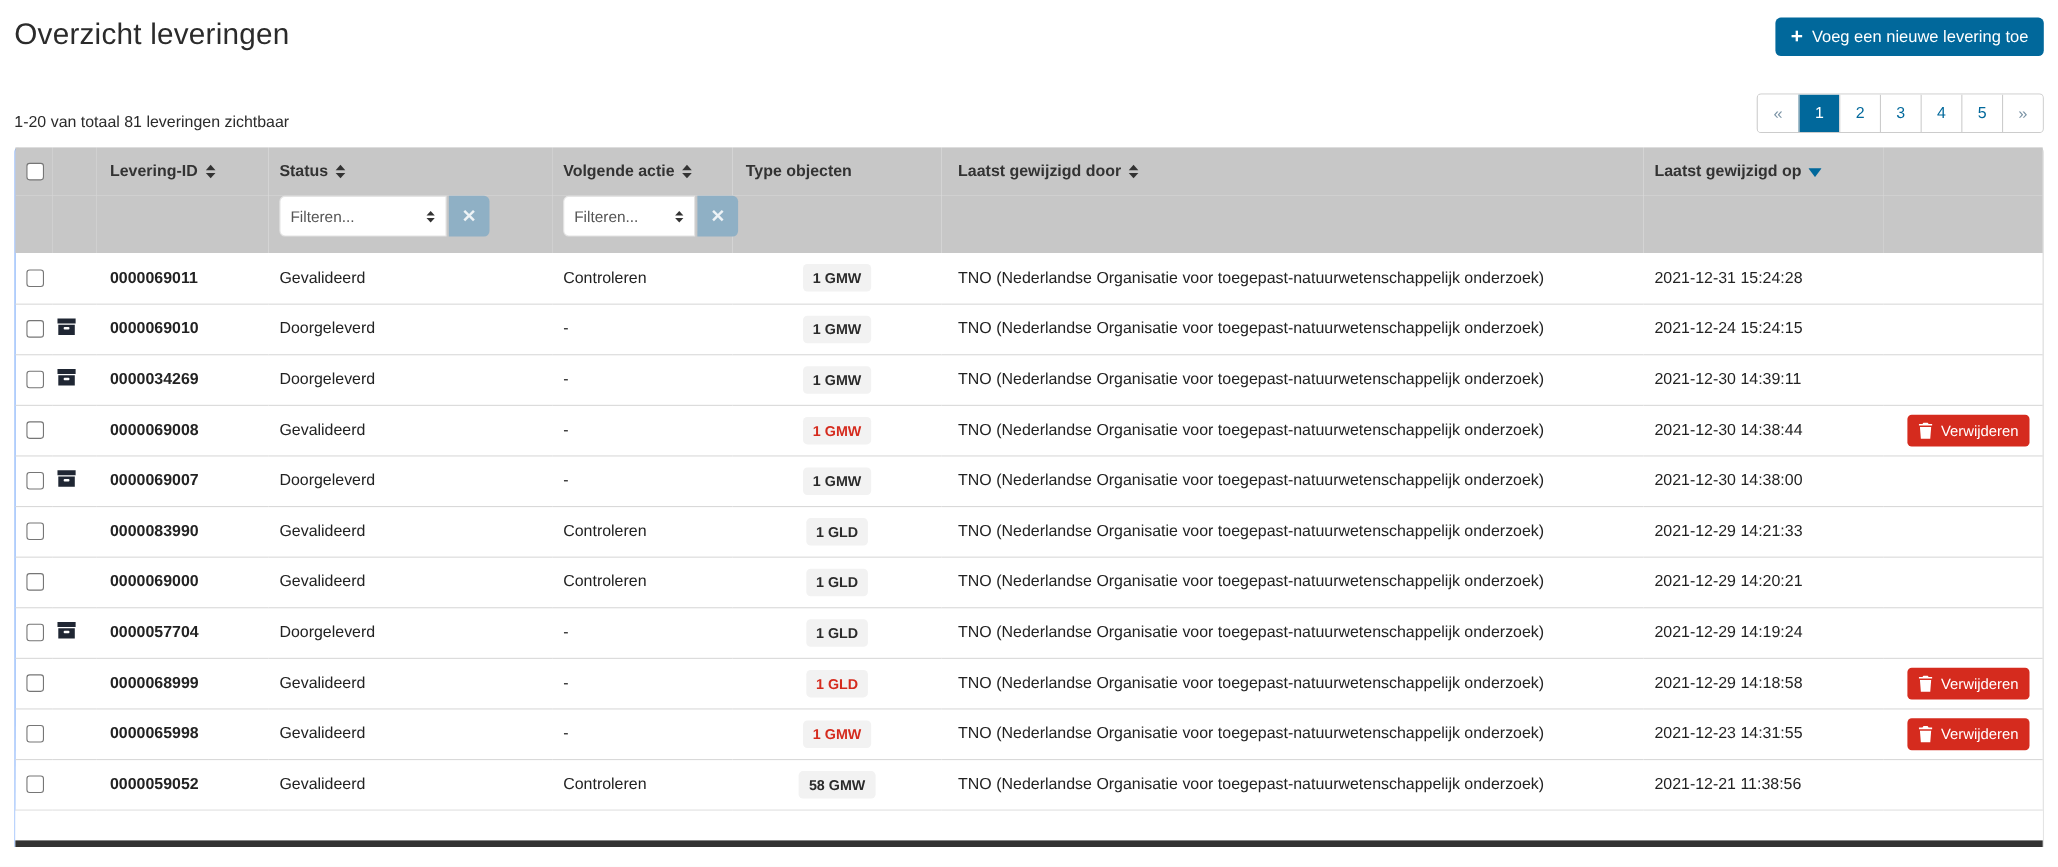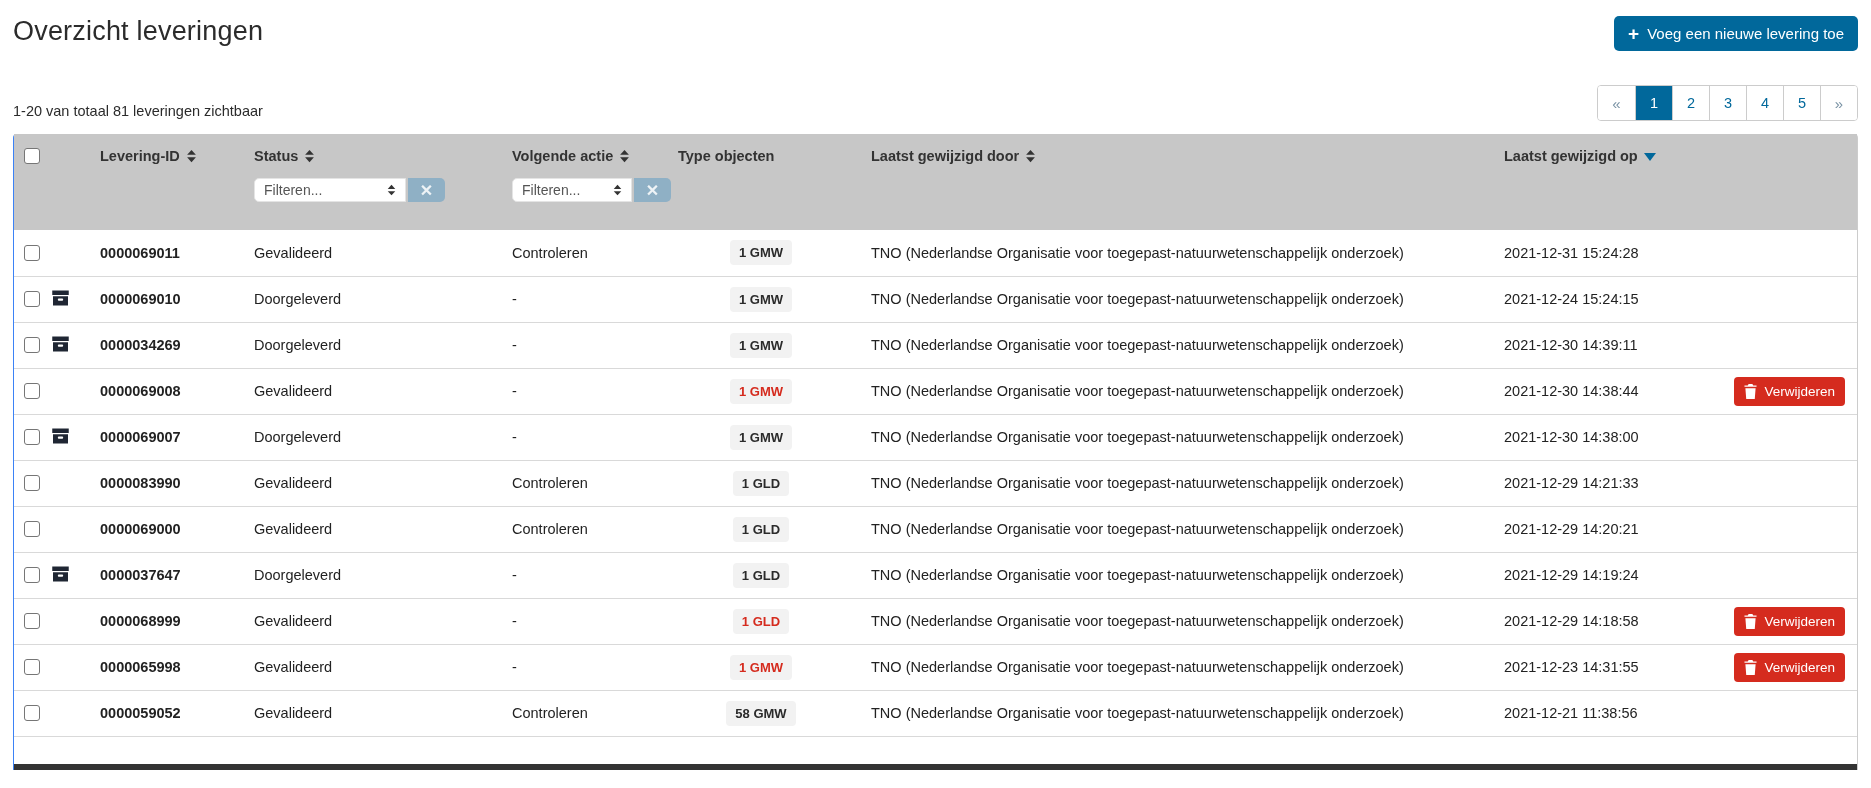--- a/index.html
+++ b/index.html
@@ -39,21 +39,21 @@
     border-radius:4px 4px 0 0;}
   table{width:100%;border-collapse:collapse;table-layout:fixed;}
   thead{background:var(--header-bg);}
   thead tr.labels th{height:44px;vertical-align:middle;text-align:left;
     font-size:14.5px;font-weight:700;color:#333;}
   thead tr.filters td{height:52px;vertical-align:top;}
   th .hwrap{display:inline-flex;align-items:center;gap:6px;cursor:pointer;}
   .sort-ud{display:inline-block;width:11px;height:14px;}
   .sort-down{display:inline-block;width:12px;height:9px;}
 
-  .filter-group{display:inline-flex;align-items:stretch;height:24px;}
+  .filter-group{display:inline-flex;align-items:stretch;height:37px;}
   .filter-select{display:inline-flex;align-items:center;justify-content:space-between;
     background:#fff;border:1px solid #e4e4e4;border-radius:5px 0 0 5px;
     font-size:14px;color:#555;padding:0 9px;cursor:pointer;}
   .filter-select .txt{margin-right:14px;}
   .filter-clear{width:37px;border:none;background:var(--clear-bg);border-radius:0 5px 5px 0;
     margin-left:2px;color:#eef3f6;font-size:16px;font-weight:700;cursor:pointer;
     display:flex;align-items:center;justify-content:center;font-family:"Liberation Sans",sans-serif;}
   .w-status{width:152px;}
   .w-actie{width:120px;}
 
@@ -368,21 +368,21 @@
     <td class="c-check">
               <input type="checkbox" style="">
             </td>
     <td><span class="archive-icon">
       <svg width="19" height="18" viewBox="0 0 24 24">
                   <path fill="#1f2633" d="M1 2h22v6H1z"></path>
                   <path fill="#1f2633" d="M2 9.5h20V22H2zM8.5 12.5h7v3h-7z"></path>
                   <rect x="8.5" y="12.5" width="7" height="3" rx="1.2" fill="#fff"></rect>
                 </svg>
     </span></td>
-    <td class="c-id pad12">0000037647</td>
+    <td class="c-id pad12">0000057704</td>
     <td class="c-status pad10">Doorgeleverd</td>
     <td class="c-actie pad10">-</td>
     <td class="c-type"><span class="badge">1 GLD</span></td>
     <td class="c-door pad15">TNO (Nederlandse Organisatie voor toegepast-natuurwetenschappelijk onderzoek)</td>
     <td class="c-op pad10">2021-12-29 14:19:24</td>
     <td class="c-action">
       
     </td>
   </tr>
 

